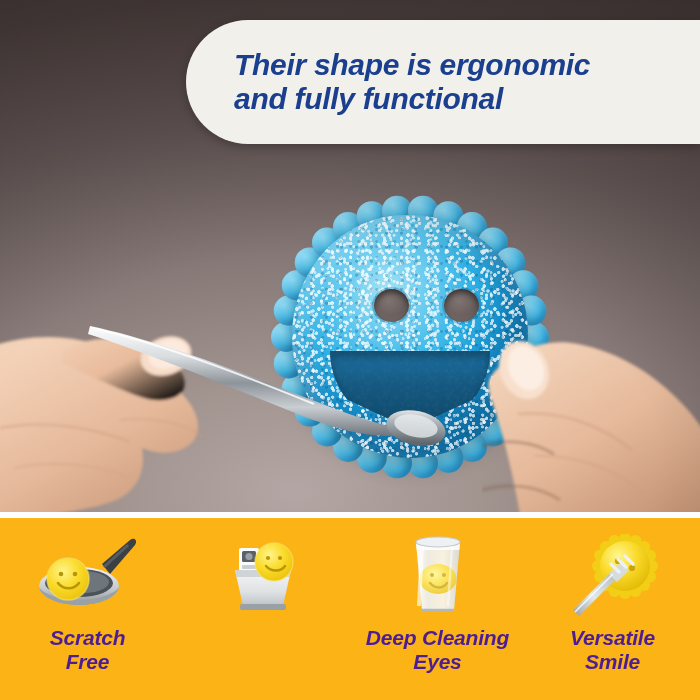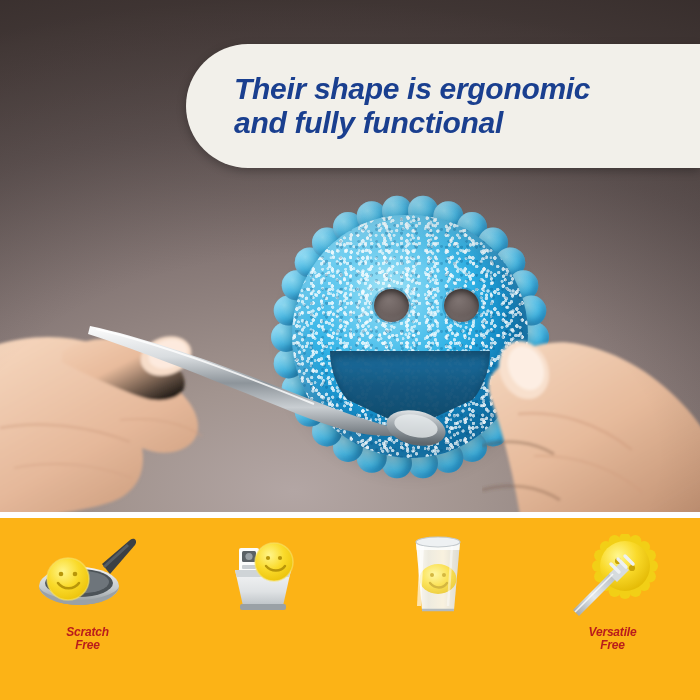--- a/index.html
+++ b/index.html
@@ -33,21 +33,21 @@
     inset: 0;
     background:
       radial-gradient(140% 110% at 45% 88%, rgba(0,0,0,0) 35%, rgba(35,26,25,0.35) 78%, rgba(30,22,21,0.62) 100%);
     pointer-events: none;
   }
 
   
   .banner {
     position: absolute;
     left: 186px;
-    top: 44px;
+    top: 20px;
     width: 514px;
     height: 124px;
     background: #f2f0ea;
     border-radius: 62px 0 0 62px;
     box-shadow: 0 3px 10px rgba(0,0,0,0.28);
     display: flex;
     align-items: center;
     overflow: hidden;
   }
   .banner-inner {
@@ -220,22 +220,22 @@
   }
   .feature-icon {
     width: 108px;
     height: 84px;
     display: flex;
     align-items: center;
     justify-content: center;
   }
   .feature-label {
     margin-top: 8px;
-    color: #b91c1c;
-    font-size: 12px;
+    color: #4c1d95;
+    font-size: 21px;
     font-weight: bold;
     font-style: italic;
     line-height: 1.12;
     text-align: center;
     white-space: pre-line;
     letter-spacing: -0.2px;
   }
 </style>
 </head>
 <body>
@@ -464,20 +464,22 @@
           <path d="M46 49 C51 55 59 55 63 49" stroke="#c8a30c" stroke-width="2.3" fill="none" stroke-linecap="round"></path>
           <path d="M32 8 L76 8 L70 76 L38 76 Z" fill="#ffffff" opacity="0.22"></path>
           <path d="M32 8 L76 8 L75.3 16 L32.7 16 Z" fill="#fdfefe" opacity="0.85"></path>
           <ellipse cx="54" cy="8" rx="22" ry="5" fill="#eef1f3"></ellipse>
           <ellipse cx="54" cy="8" rx="22" ry="5" fill="none" stroke="#c3c9cd" stroke-width="1.2"></ellipse>
           <path d="M38 12 L35 72" stroke="#ffffff" stroke-width="4" opacity="0.65" fill="none"></path>
           <path d="M68 12 L64 72" stroke="#ffffff" stroke-width="2.5" opacity="0.45" fill="none"></path>
           <path d="M38 76 L70 76" stroke="#b3babe" stroke-width="2.5" fill="none"></path>
         </svg>
       </div>
+      <div class="feature-label">Deep Cleaning
+Eyes</div>
     </div>
 
     <div class="feature">
       <div class="feature-icon">
         <svg viewBox="0 0 108 84" width="108" height="84">
           <defs>
             <radialGradient id="spG4" cx="36%" cy="30%" r="72%">
               <stop offset="0%" stop-color="#fff78f"></stop>
               <stop offset="52%" stop-color="#fada2a"></stop>
               <stop offset="100%" stop-color="#e5bc08"></stop>
@@ -516,17 +518,17 @@
 
           <path d="M14 76 L20 82 L58 44 L52 38 Z" fill="url(#forkG)"></path>
           <path d="M50 40 L62 28 L70 36 L58 48 Z" fill="#d6dbde"></path>
           <path d="M52 30 L60 38" stroke="#eef1f2" stroke-width="3.4" stroke-linecap="round"></path>
           <path d="M59 25 L67 33" stroke="#eef1f2" stroke-width="3.4" stroke-linecap="round"></path>
           <path d="M66 22 L74 30" stroke="#eef1f2" stroke-width="3.4" stroke-linecap="round"></path>
           <path d="M16 78 L54 40" stroke="#ffffff" stroke-width="1.6" opacity="0.8" fill="none"></path>
         </svg>
       </div>
       <div class="feature-label">Versatile
-Free</div>
+Smile</div>
     </div>
 
   </div>
 </div>
 
 </body></html>

